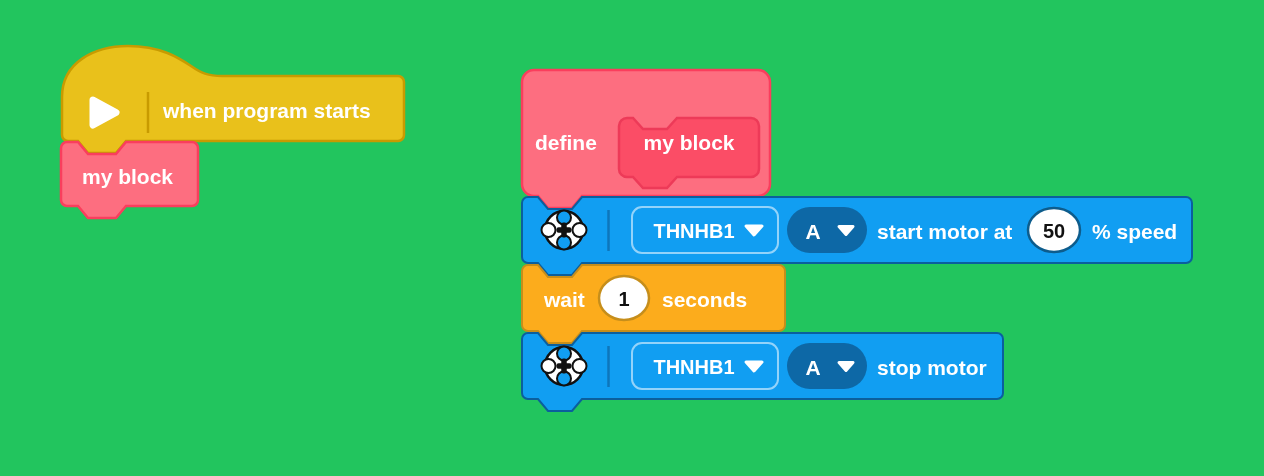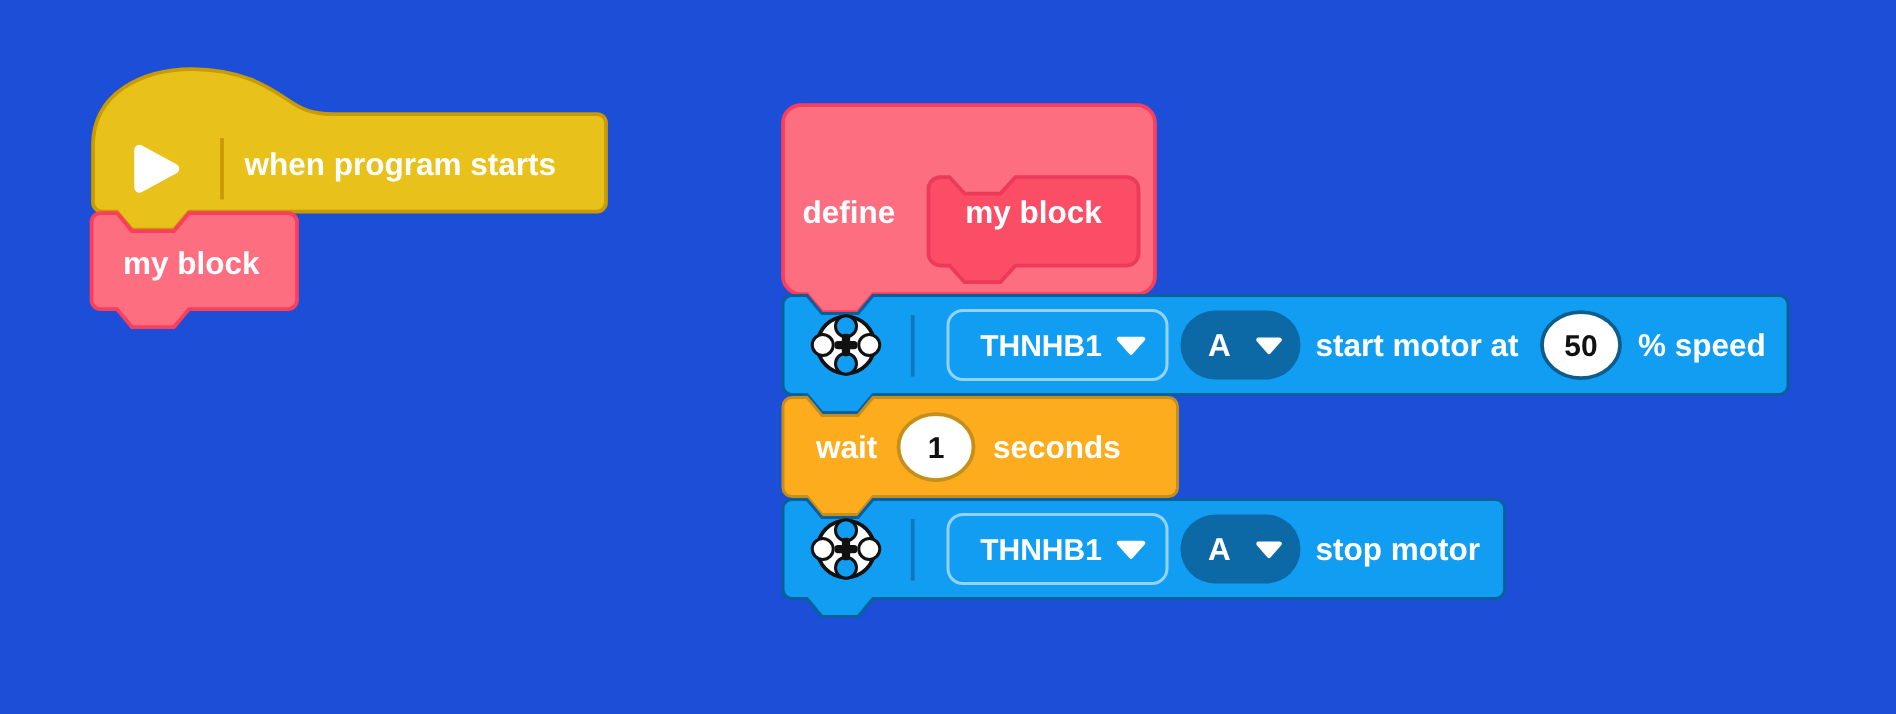--- a/index.html
+++ b/index.html
@@ -4,21 +4,21 @@
 <style>
   html, body {
     margin: 0;
     padding: 0;
     background: #000000;
   }
   #workspace {
     position: relative;
     width: 1264px;
     height: 476px;
-    background: #1d4ed8;
+    background: #22c55e;
     overflow: hidden;
   }
   svg {
     display: block;
     font-family: "Liberation Sans", "DejaVu Sans", sans-serif;
   }
   svg text {
     font-family: "Liberation Sans", "DejaVu Sans", sans-serif;
     font-weight: 700;
     fill: #ffffff;

